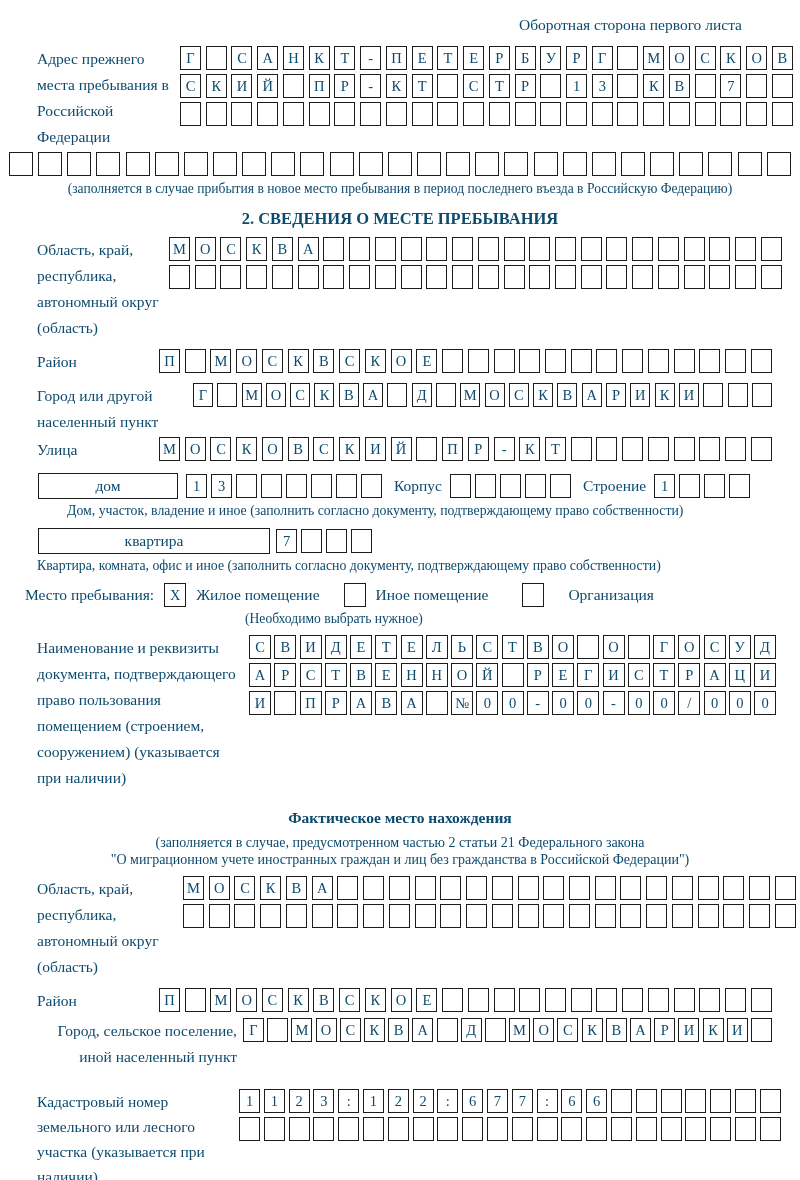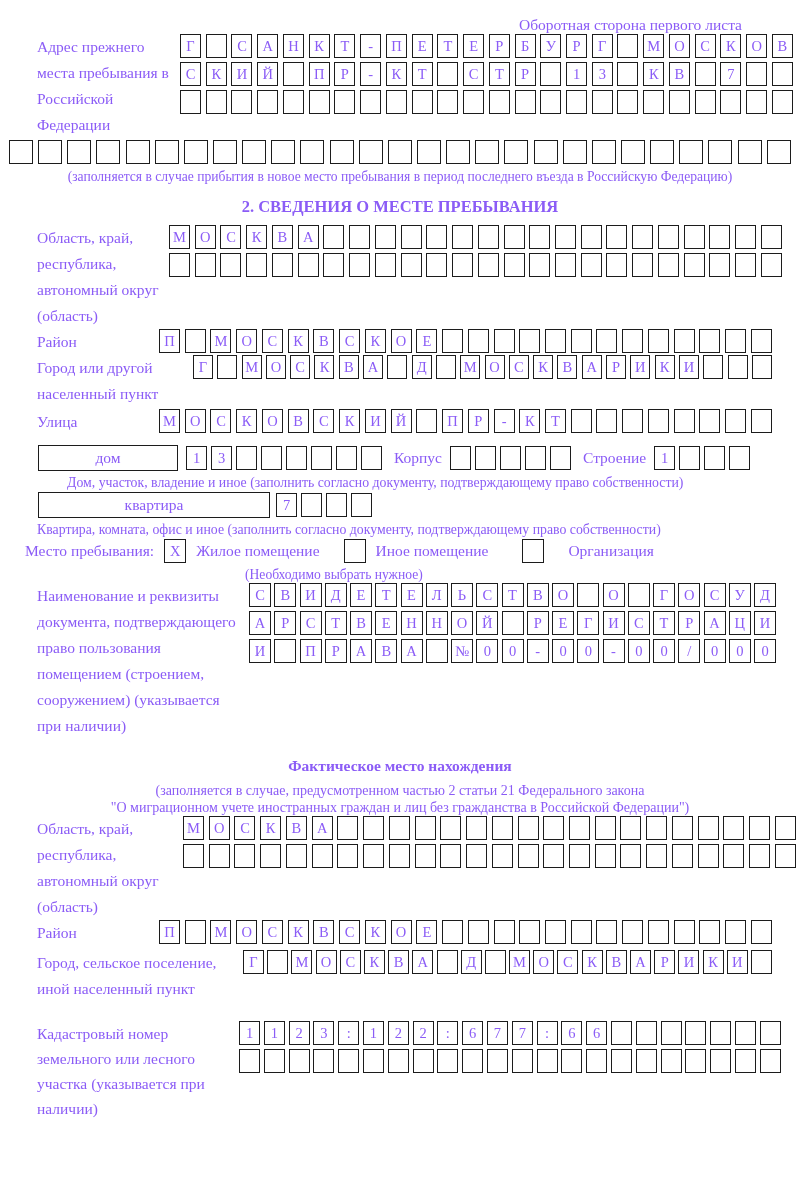--- a/index.html
+++ b/index.html
@@ -1,18 +1,18 @@
 <!DOCTYPE html>
 <html lang="ru"><head>
 <meta charset="utf-8">
 <style>
   html,body { margin:0; padding:0; background:#fff; }
   .page {
     position:relative; width:800px; height:1180px; margin:0 auto;
-    background:#fff; color:#8b5cf6;
+    background:#fff; color:#0c4a6e;
     font-family:"Liberation Serif","DejaVu Serif",serif;
     overflow:hidden;
   }
   .side-note { text-align:right; padding:16px 58px 0 0; font-size:15.5px; }
 
   .line { display:flex; align-items:flex-start; padding:0 28px 0 37px; }
   .lbl  { font-size:15.5px; line-height:26px; flex:none; padding-right:6px; }
   .rows { margin-left:auto; }
   .rows .boxrow { margin-bottom:4px; }
 
@@ -24,40 +24,40 @@
   }
   .w24  { width:613px; margin-left:auto; }
   .w24n { width:587px; margin-left:auto; }   .w24n .cell { width:20px; }
   .w27  { width:782px; margin:2px 0 0 9px; } .w27 .cell  { width:24px; }
   .w21  { width:527px; margin-left:auto; }   .w21 .cell  { width:22px; }
   .w22  { width:542px; margin-left:auto; }   .w22 .cell  { width:21px; }
 
   .center-note { text-align:center; font-size:13.6px; margin-top:5px; }
   .sec-title { text-align:center; font-size:16.5px; font-weight:bold; margin:12px 0 8px; }
 
-  .mt8  { }  .mt10 { margin-top:10px; } .mt12 { }
+  .mt8  { margin-top:8px; }  .mt10 { margin-top:10px; } .mt12 { margin-top:12px; }
 
   .wide-box {
     box-sizing:border-box; border:1.7px solid #1c1c1c; height:26px; flex:none;
     display:flex; align-items:center; justify-content:center; font-size:15.5px;
   }
   .inline-line { display:flex; align-items:center; padding:0 20px 0 38px; }
   .cellgroup { display:flex; flex:none; }
   .cellgroup .cell { margin-right:4px; }
   .mid-lbl { font-size:15.5px; flex:none; margin:0 8px; }
 
   .stay-line { display:flex; align-items:center; padding:0 28px 0 25px; font-size:15.5px; }
   .stay-line .cell { margin:0 10px; width:22px; }
   .choose-note { font-size:13.6px; margin:4px 0 0 245px; }
 
   .doc-lbl { width:206px; }
   .cad-lbl { width:196px; line-height:25px; }
   .region-lbl { width:126px; }
   .city2-lbl { width:150px; }
-  .cityf-lbl { width:200px; }
+  .cityf-lbl { width:200px;text-align:right; }
   .addr-lbl { width:137px; }
 </style>
 </head>
 <body>
 
 <div class="page">
 
   <div class="side-note">Оборотная сторона первого листа</div>
 
   <div class="line mt12">

